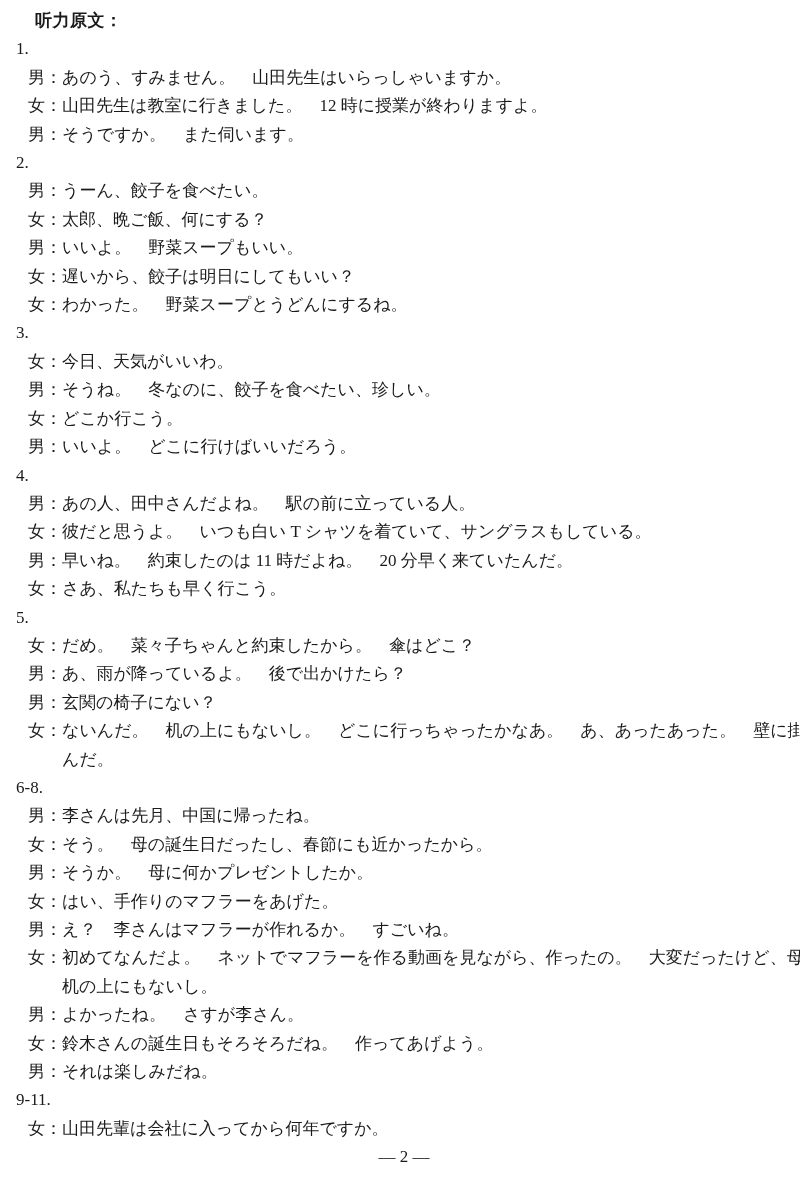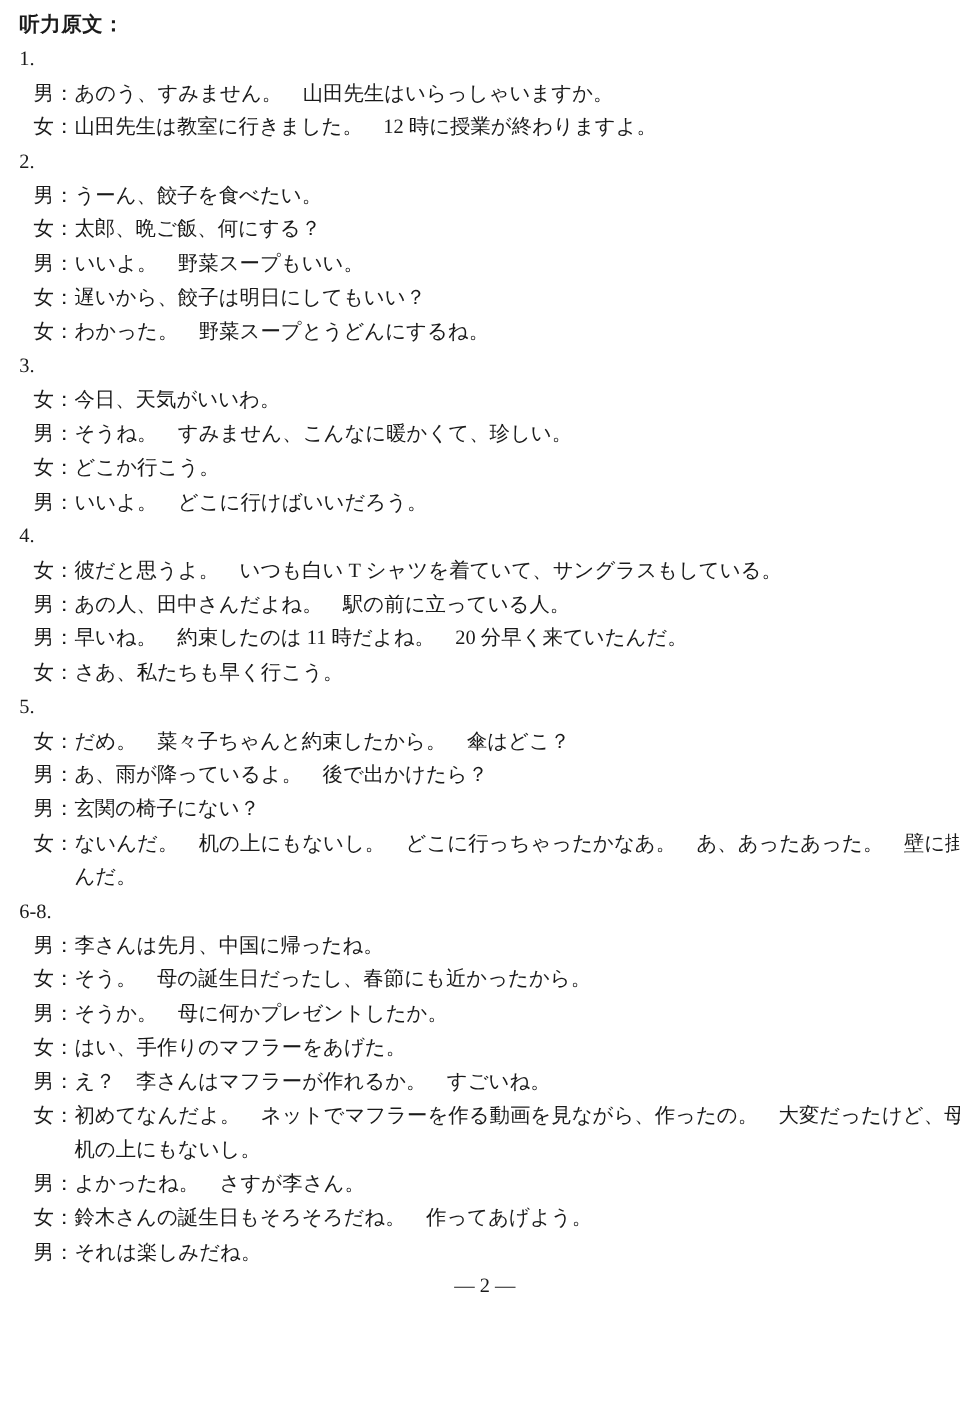--- a/index.html
+++ b/index.html
@@ -20,20 +20,21 @@
     font-family: "Liberation Serif", "DejaVu Serif", serif;
     font-size: 17px;
     line-height: 28.4px;
     color: #1a1a1a;
   }
   .title {
     font-family: "Liberation Sans", "DejaVu Sans", sans-serif;
     font-weight: bold;
     font-size: 17px;
     letter-spacing: 0.5px;
+    margin-left: 19px;
   }
   .num {
     white-space: nowrap;
   }
   .line {
     padding-left: 12px;
     white-space: nowrap;
   }
   .wrap {
     padding-left: 46px;
@@ -48,43 +49,44 @@
 <body>
 
 <div class="doc">
 
   <div class="title">听力原文：</div>
 
   <section>
     <div class="num">1.</div>
     <div class="line">男：あのう、すみません。　山田先生はいらっしゃいますか。</div>
     <div class="line">女：山田先生は教室に行きました。　12 時に授業が終わりますよ。</div>
+    <div class="line">男：そうですか。　また伺います。</div>
   </section>
 
   <section>
     <div class="num">2.</div>
     <div class="line">男：うーん、餃子を食べたい。</div>
     <div class="line">女：太郎、晩ご飯、何にする？</div>
     <div class="line">男：いいよ。　野菜スープもいい。</div>
     <div class="line">女：遅いから、餃子は明日にしてもいい？</div>
     <div class="line">女：わかった。　野菜スープとうどんにするね。</div>
   </section>
 
   <section>
     <div class="num">3.</div>
     <div class="line">女：今日、天気がいいわ。</div>
-    <div class="line">男：そうね。　すみません、こんなに暖かくて、珍しい。</div>
+    <div class="line">男：そうね。　冬なのに、餃子を食べたい、珍しい。</div>
     <div class="line">女：どこか行こう。</div>
     <div class="line">男：いいよ。　どこに行けばいいだろう。</div>
   </section>
 
   <section>
     <div class="num">4.</div>
+    <div class="line">男：あの人、田中さんだよね。　駅の前に立っている人。</div>
     <div class="line">女：彼だと思うよ。　いつも白い T シャツを着ていて、サングラスもしている。</div>
-    <div class="line">男：あの人、田中さんだよね。　駅の前に立っている人。</div>
     <div class="line">男：早いね。　約束したのは 11 時だよね。　20 分早く来ていたんだ。</div>
     <div class="line">女：さあ、私たちも早く行こう。</div>
   </section>
 
   <section>
     <div class="num">5.</div>
     <div class="line">女：だめ。　菜々子ちゃんと約束したから。　傘はどこ？</div>
     <div class="line">男：あ、雨が降っているよ。　後で出かけたら？</div>
     <div class="line">男：玄関の椅子にない？</div>
     <div class="line">女：ないんだ。　机の上にもないし。　どこに行っちゃったかなあ。　あ、あったあった。　壁に掛けてある</div>
@@ -98,16 +100,20 @@
     <div class="line">男：そうか。　母に何かプレゼントしたか。</div>
     <div class="line">女：はい、手作りのマフラーをあげた。</div>
     <div class="line">男：え？　李さんはマフラーが作れるか。　すごいね。</div>
     <div class="line">女：初めてなんだよ。　ネットでマフラーを作る動画を見ながら、作ったの。　大変だったけど、母がすご</div>
     <div class="wrap">机の上にもないし。</div>
     <div class="line">男：よかったね。　さすが李さん。</div>
     <div class="line">女：鈴木さんの誕生日もそろそろだね。　作ってあげよう。</div>
     <div class="line">男：それは楽しみだね。</div>
   </section>
 
+  <section>
+    <div class="num">9-11.</div>
+    <div class="line">女：山田先輩は会社に入ってから何年ですか。</div>
+  </section>
 
   <div class="pagenum">— 2 —</div>
 
 </div>
 
 </body></html>

